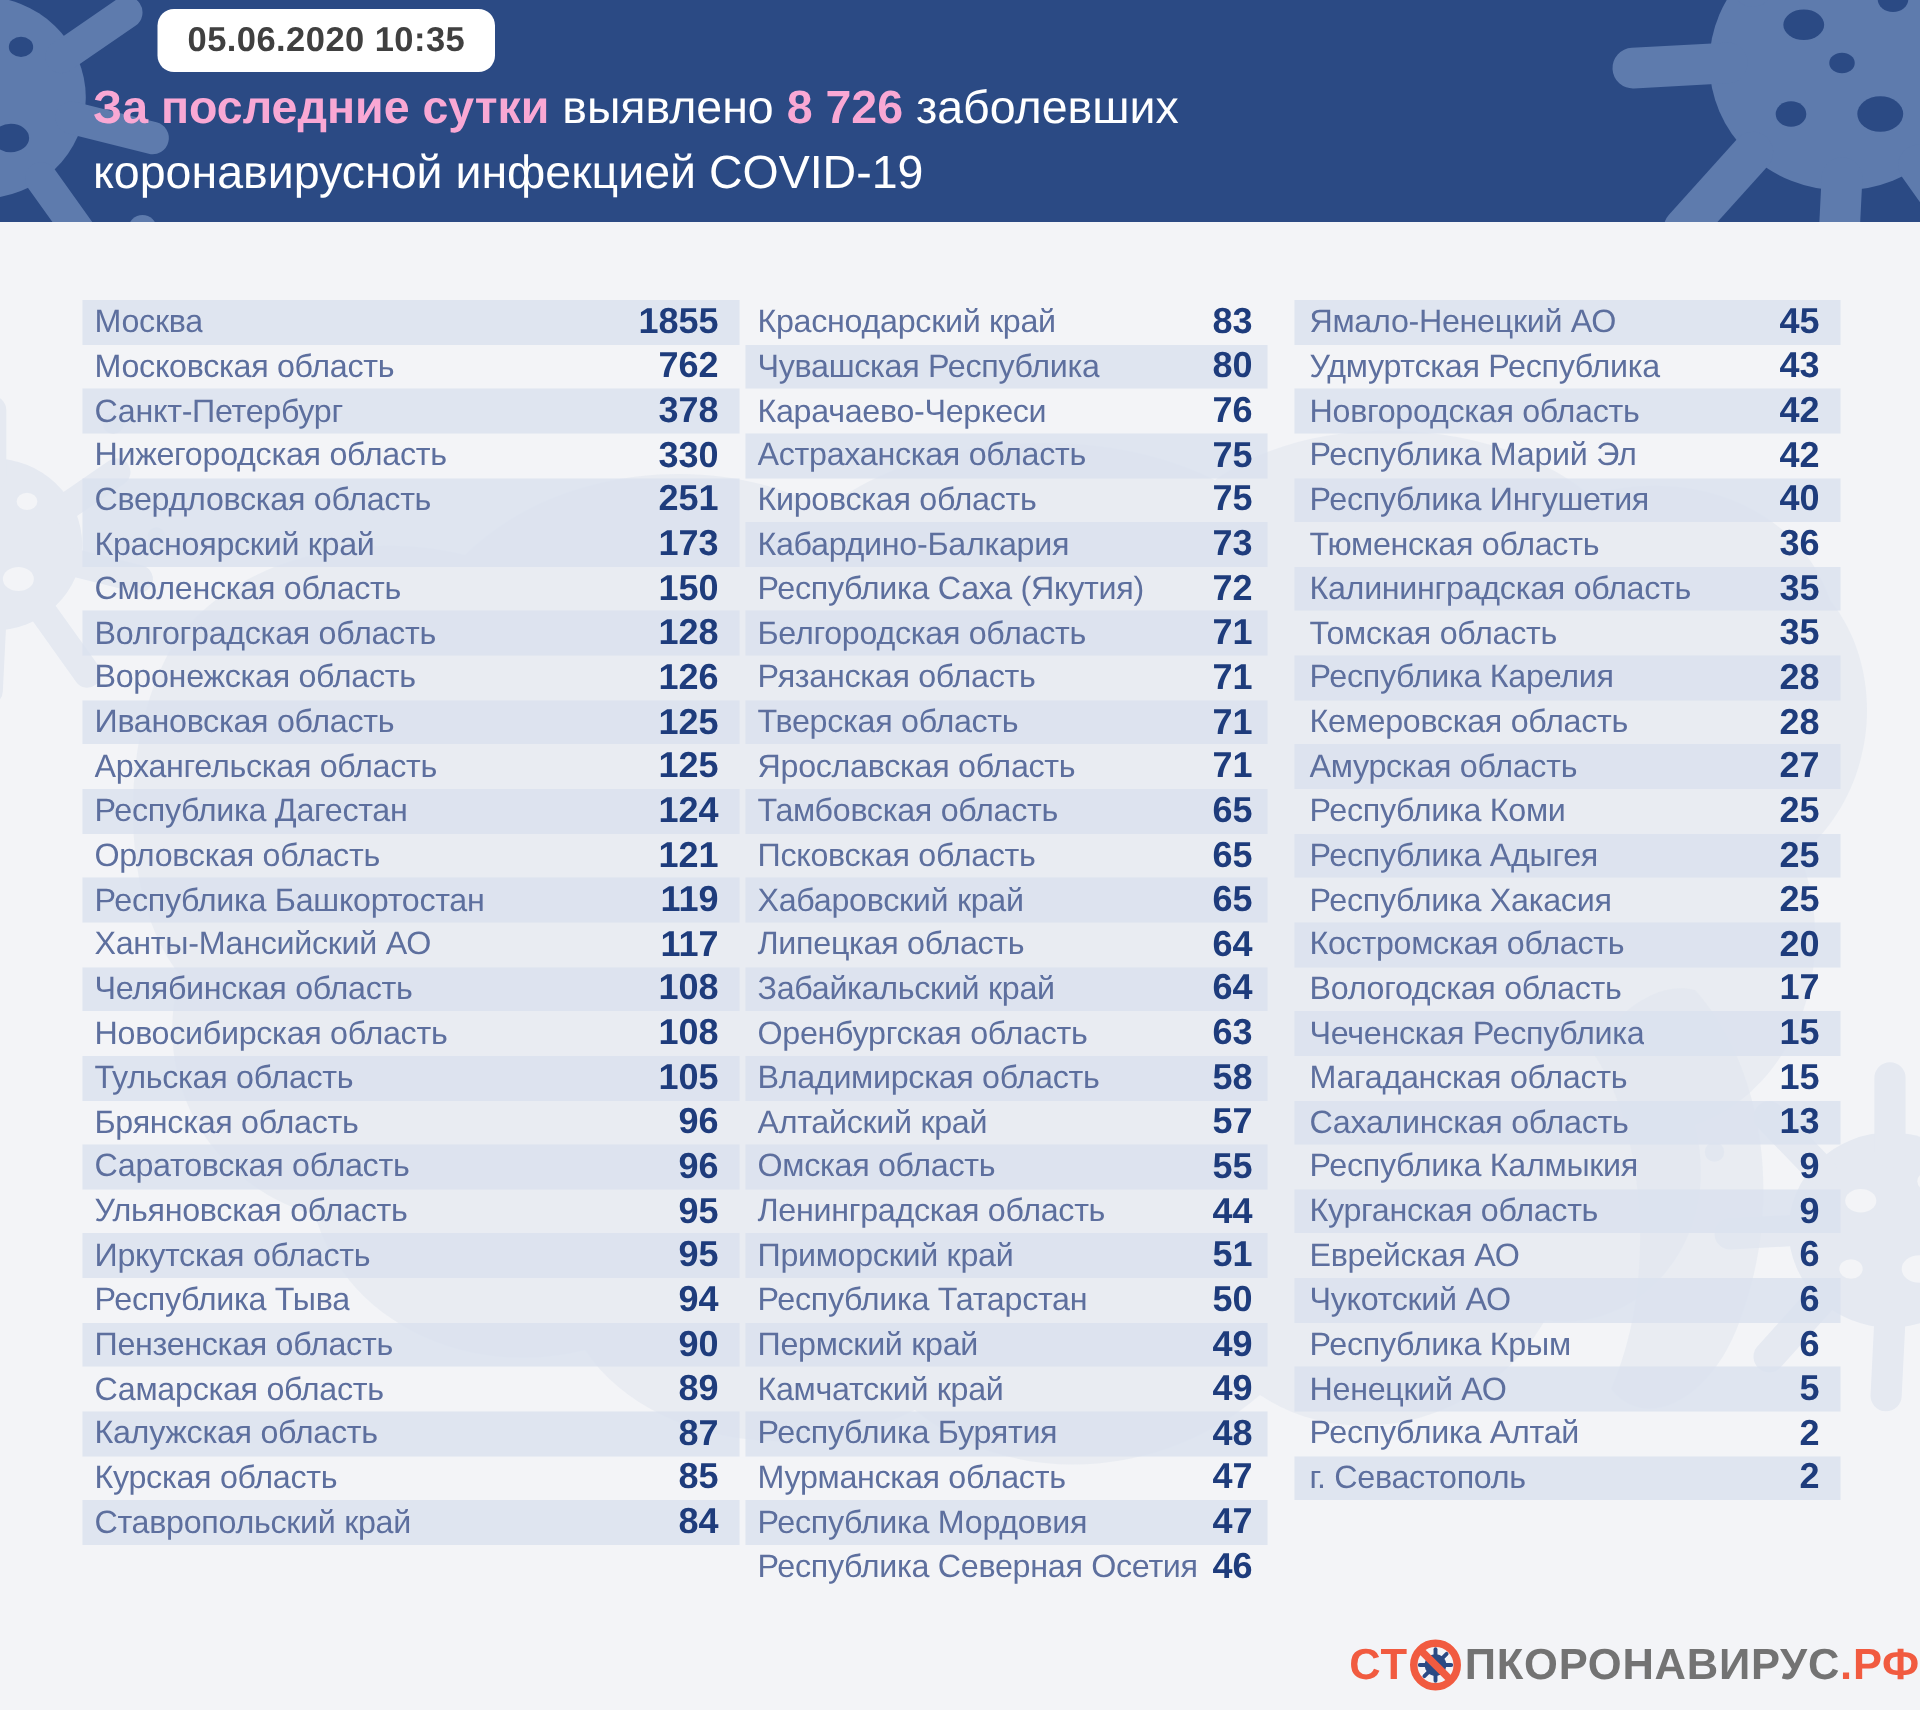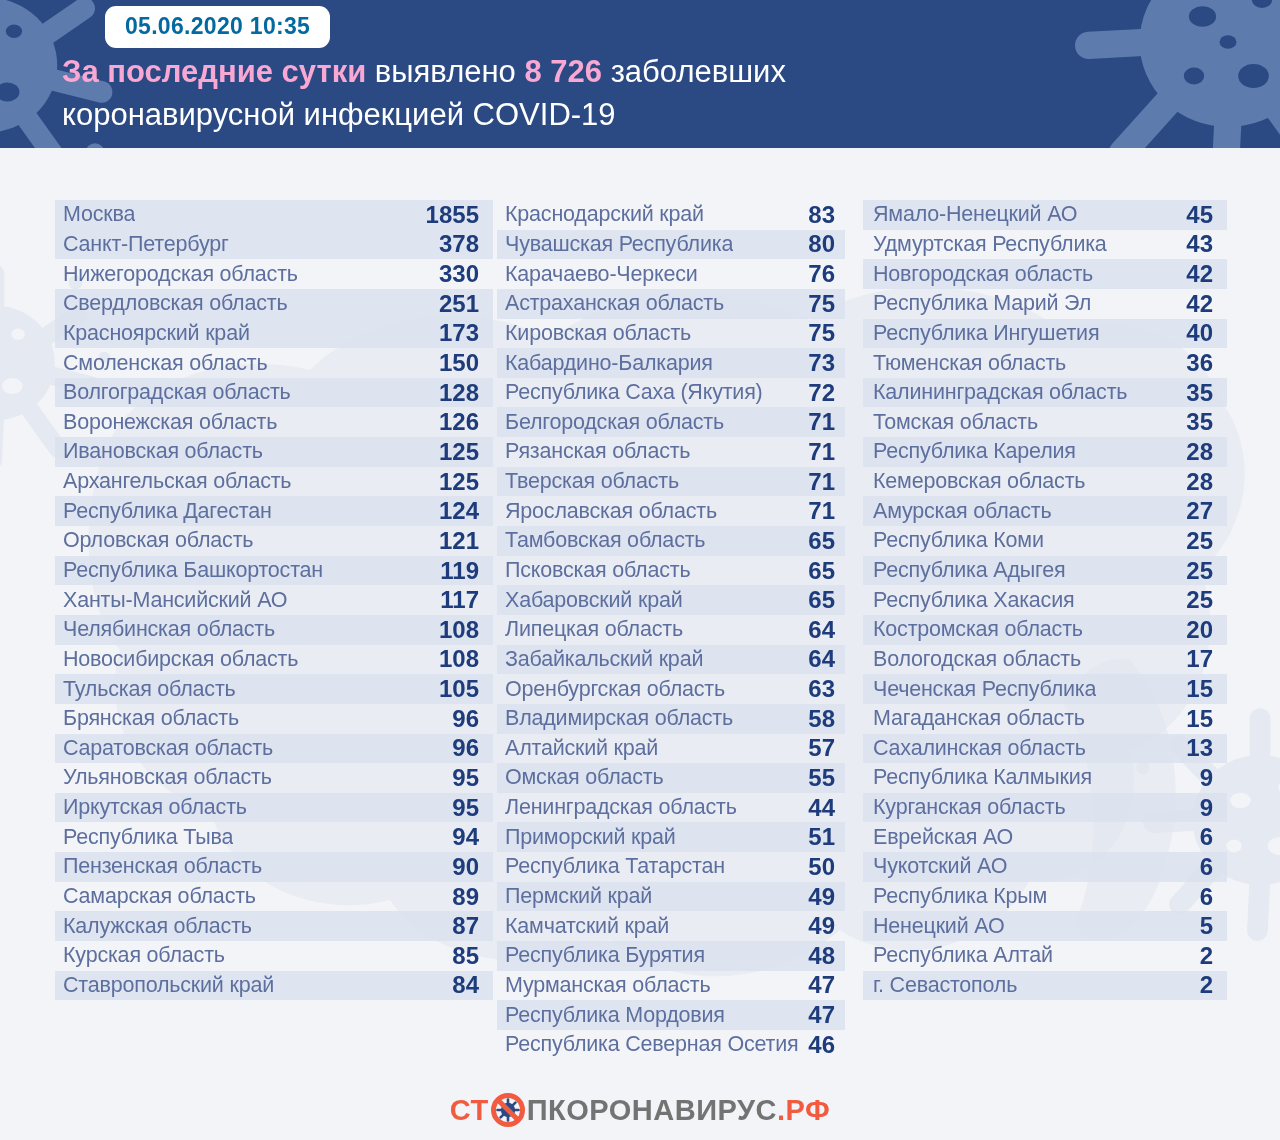--- a/index.html
+++ b/index.html
@@ -15,21 +15,21 @@
   }
   .splat{position:absolute;pointer-events:none;}
   .splat-hdr-right{right:-118px;top:-128px;width:340px;height:340px;}
   .splat-hdr-left{left:-148px;top:-70px;width:270px;height:270px;}
   .splat-body-left{left:-120px;top:248px;width:230px;height:230px;opacity:.8;}
   .splat-body-right{right:-110px;top:690px;width:260px;height:260px;opacity:.8;}
   .badge{
     position:absolute;left:105px;top:6px;
     background:#FFFFFF;border-radius:11px;
     padding:7px 20px 8px 20px;
-    color:#0369a1;font-size:23px;font-weight:700;letter-spacing:.3px;
+    color:#404040;font-size:23px;font-weight:700;letter-spacing:.3px;
   }
   .title{
     position:absolute;left:62px;top:50px;width:1100px;
     font-size:31px;line-height:43px;font-weight:500;color:#FFFFFF;
   }
   .title .accent{color:#f9a8d4;font-weight:700;}
   .watermark{position:absolute;left:50px;top:230px;z-index:1;}
   .table{position:absolute;left:0;top:0;width:1243px;height:1140px;z-index:2;}
   .col{position:absolute;top:200px;}
   .col-1{left:55px;width:438px;}
@@ -43,21 +43,21 @@
   .col-1 .row{padding-left:8px;padding-right:14px;}
   .col-2 .row{padding-left:8px;padding-right:10px;}
   .col-3 .row{padding-left:10px;padding-right:14px;gap:44px;}
   .rname{
     font-size:21.5px;color:#5D6F9E;font-weight:400;letter-spacing:-0.2px;
     white-space:nowrap;overflow:hidden;
   }
   .rval{font-size:24px;color:#1E3C7C;font-weight:800;white-space:nowrap;}
   .footer{
     position:absolute;left:0;top:1086px;width:1280px;height:48px;
-    display:flex;align-items:center;justify-content:center;z-index:2;
+    display:flex;align-items:center;justify-content:flex-end;z-index:2;
   }
   .logo{display:flex;align-items:center;font-weight:800;font-size:29px;letter-spacing:.5px;}
   .logo .orange{color:#F15B40;}
   .logo .navy{color:#737373;}
   .logo svg{margin:0 1px;display:block;}
 </style>
 </head>
 <body>
 
 <div class="watermark">
@@ -174,20 +174,24 @@
     <div>коронавирусной инфекцией COVID-19</div>
   </div>
 </div>
 
 <div class="table">
   <div class="col col-1">
       <div class="row shaded">
         <span class="rname">Москва</span>
         <span class="rval">1855</span>
       </div>
+      <div class="row">
+        <span class="rname">Московская область</span>
+        <span class="rval">762</span>
+      </div>
       <div class="row shaded">
         <span class="rname">Санкт-Петербург</span>
         <span class="rval">378</span>
       </div>
       <div class="row">
         <span class="rname">Нижегородская область</span>
         <span class="rval">330</span>
       </div>
       <div class="row shaded">
         <span class="rname">Свердловская область</span>

